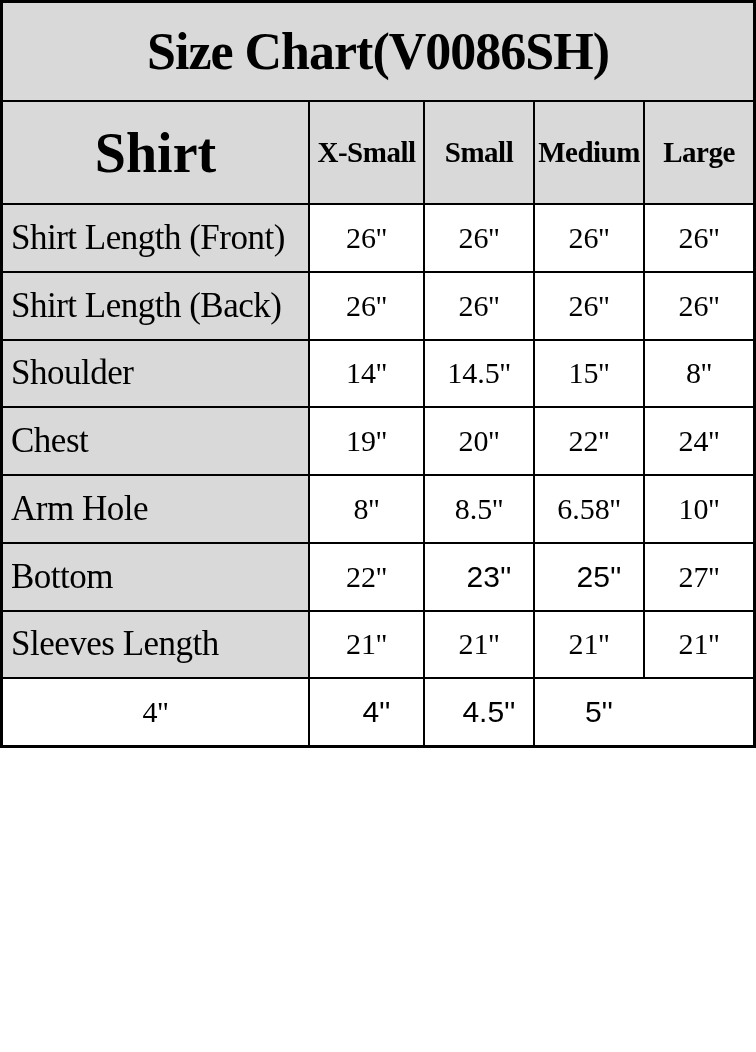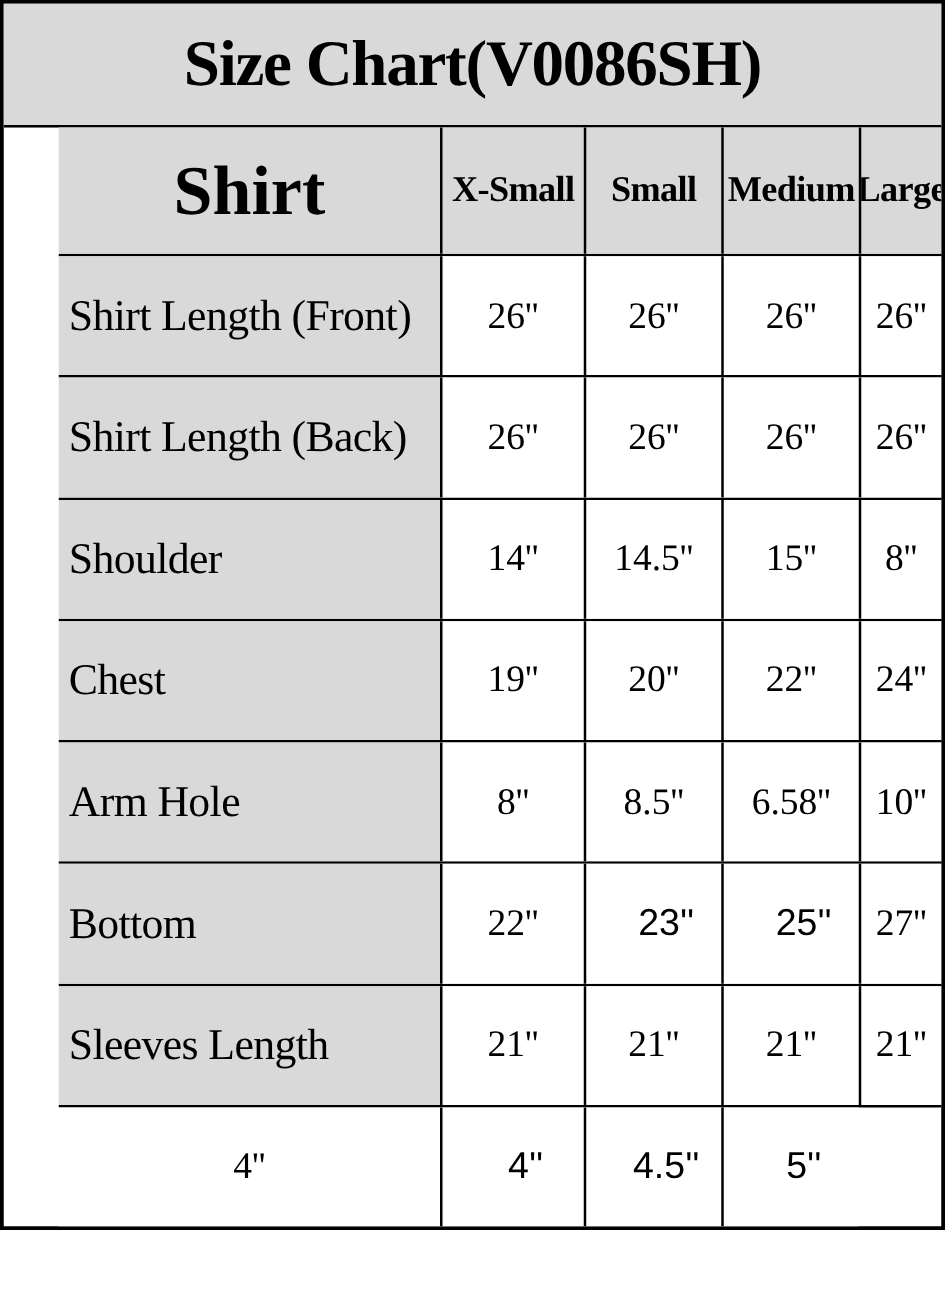--- a/index.html
+++ b/index.html
@@ -1,39 +1,38 @@
 <!DOCTYPE html>
 <html style="--header-bg: #d9d9d9; --cell-bg: #ffffff; --border: #000000; --text: #000000;"><head>
 <meta charset="utf-8">
 <style>
   html, body { margin: 0; padding: 0; background: #ffffff; }
   body { width: 756px; height: 1052px; overflow: hidden; }
 
   .size-chart {
-    width: 756px; height: 984px;
+    width: 756px; height: 748px;
     box-sizing: border-box;
     border: 3px solid var(--border, #000000);
     display: flex; flex-direction: column;
     background: var(--cell-bg, #ffffff);
     color: var(--text, #000000);
     font-family: "Liberation Serif", "DejaVu Serif", serif;
   }
 
   .title-row {
     flex: 0 0 97px;
     background: var(--header-bg, #d9d9d9);
     border-bottom: 2px solid var(--border, #000000);
     display: flex; align-items: center; justify-content: center;
     font-size: 52px; font-weight: bold; letter-spacing: -1px;
   }
 
   .grid-row {
     display: grid;
     grid-template-columns: 305px 115px 110px 110px 1fr;
-    margin-left: 44px;
   }
 
   .header-row {
     flex: 0 0 101px;
     border-bottom: 2px solid var(--border, #000000);
   }
 
   .rows-container { flex: 1 1 auto; display: flex; flex-direction: column; }
 
   .data-row {

